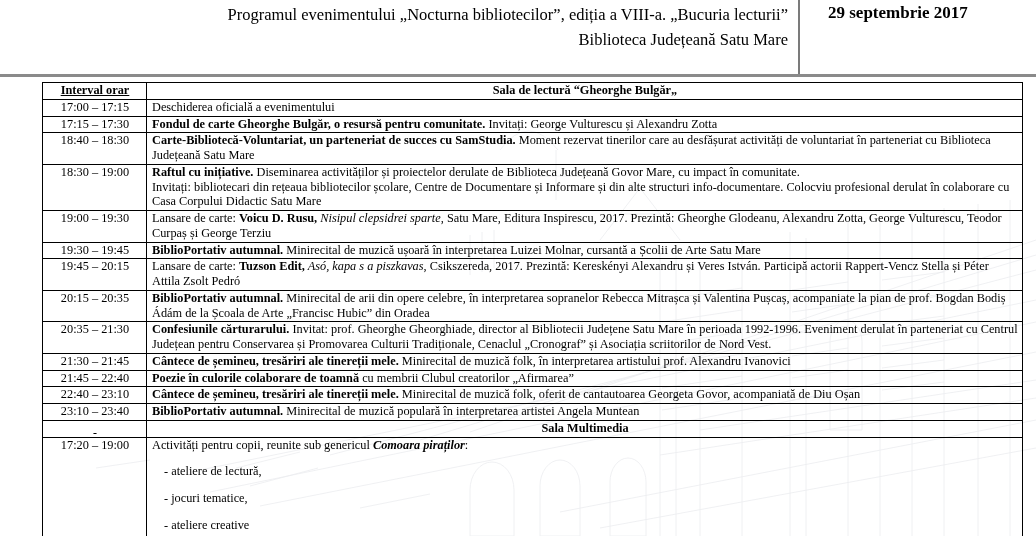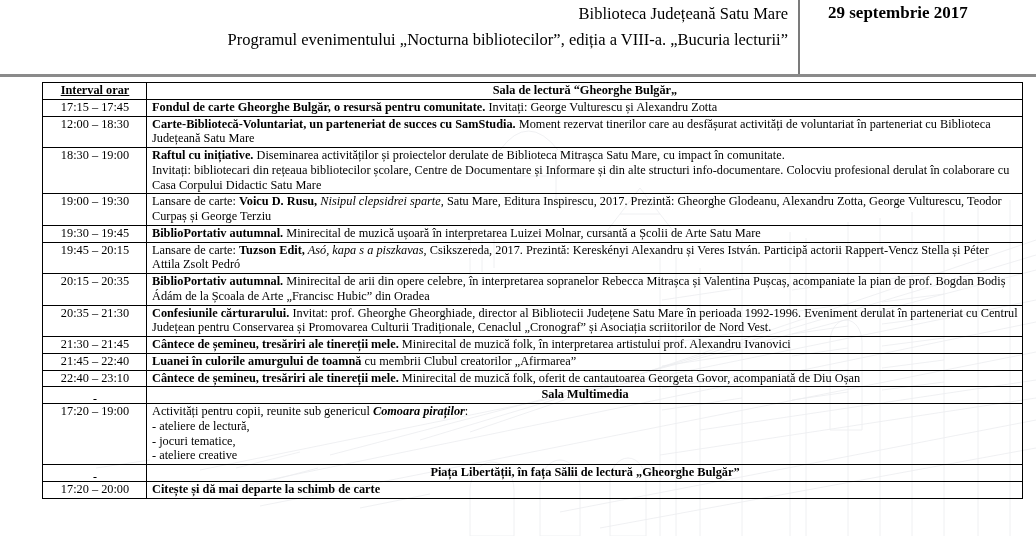--- a/index.html
+++ b/index.html
@@ -132,21 +132,21 @@
   }
   td.desc b, .b { font-weight: bold; font-family: Liberation Serif, serif; }
   td.desc i, .i { font-style: italic; }
   .bi { font-weight: bold; font-style: italic; font-family: Liberation Serif, serif; }
 
   ul.sub {
     margin: 0;
     padding: 0;
     list-style: none;
   }
-  ul.sub li { margin: 0; padding: 0; }
+  ul.sub li { margin: 12px; padding: 0; }
 </style>
 </head>
 <body>
 
 <svg id="watermark" viewBox="0 0 1036 536" xmlns="http://www.w3.org/2000/svg" aria-hidden="true">
   <g stroke="#b9bcc6" stroke-width="0.8" fill="none" opacity="0.9">
 
     <path d="M200 470 L1036 300"></path>
     <path d="M210 492 L1036 322"></path>
     <path d="M260 506 L1036 352"></path>
@@ -205,56 +205,62 @@
       <path d="M250 486 L318 468"></path>
     <path d="M360 508 L430 494"></path>
     <path d="M96 468 L150 460"></path>
     <path d="M700 430 L1036 380"></path>
     <path d="M660 455 L1036 398"></path>
   </g>
 </svg>
 
 <div id="doc-header">
   <div id="header-left">
+    <div id="header-line2">Programul evenimentului „Nocturna bibliotecilor”, ediția a VIII-a. „Bucuria lecturii”</div>
     <div id="header-line1">Biblioteca Județeană Satu Mare</div>
-    <div id="header-line2">Programul evenimentului „Nocturna bibliotecilor”, ediția a VIII-a. „Bucuria lecturii”</div>
   </div>
   <div id="header-right">
     <div id="header-date">29 septembrie 2017</div>
   </div>
 </div>
 <div id="header-rule"></div>
 
 <div id="schedule-wrap">
   <table class="schedule">
     <colgroup>
         <col class="c-time">
         <col class="c-desc">
       </colgroup>
     <tbody id="schedule-body">
         <tr>
           <td class="colhead">Interval orar</td>
           <td class="section">Sala de lectură “Gheorghe Bulgăr„</td>
         </tr>
         <tr>
-          <td class="time">17:15 – 17:45</td>
+          <td class="time">17:00 – 17:15</td>
+          <td class="desc">
+            <div><span>Deschiderea oficială a evenimentului</span></div>
+          </td>
+        </tr>
+        <tr>
+          <td class="time">17:15 – 17:30</td>
           <td class="desc">
             <div><span class="b">Fondul de carte Gheorghe Bulgăr, o resursă pentru comunitate.</span><span> Invitați: George Vulturescu și Alexandru Zotta</span></div>
           </td>
         </tr>
         <tr>
-          <td class="time">12:00 – 18:30</td>
+          <td class="time">18:40 – 18:30</td>
           <td class="desc">
             <div><span class="b">Carte-Bibliotecă-Voluntariat, un parteneriat de succes cu SamStudia.</span><span> Moment rezervat tinerilor care au desfășurat activități de voluntariat în parteneriat cu Biblioteca Județeană Satu Mare</span></div>
           </td>
         </tr>
         <tr>
           <td class="time">18:30 – 19:00</td>
           <td class="desc">
-            <div><span class="b">Raftul cu inițiative.</span><span> Diseminarea activităților și proiectelor derulate de Biblioteca Mitrașca Satu Mare, cu impact în comunitate.</span></div>
+            <div><span class="b">Raftul cu inițiative.</span><span> Diseminarea activităților și proiectelor derulate de Biblioteca Județeană Govor Mare, cu impact în comunitate.</span></div>
             <div>Invitați: bibliotecari din rețeaua bibliotecilor școlare, Centre de Documentare și Informare și din alte structuri info-documentare. Colocviu profesional derulat în colaborare cu Casa Corpului Didactic Satu Mare</div>
           </td>
         </tr>
         <tr>
           <td class="time">19:00 – 19:30</td>
           <td class="desc">
             <div><span>Lansare de carte: </span><span class="b">Voicu D. Rusu,</span><span class="i"> Nisipul clepsidrei sparte</span><span>, Satu Mare, Editura Inspirescu, 2017. Prezintă: Gheorghe Glodeanu, Alexandru Zotta, George Vulturescu, Teodor Curpaș și George Terziu</span></div>
           </td>
         </tr>
         <tr>
@@ -283,27 +289,33 @@
         </tr>
         <tr>
           <td class="time">21:30 – 21:45</td>
           <td class="desc">
             <div><span class="b">Cântece de șemineu, tresăriri ale tinereții mele.</span><span> Minirecital de muzică folk, în interpretarea artistului prof. Alexandru Ivanovici</span></div>
           </td>
         </tr>
         <tr>
           <td class="time">21:45 – 22:40</td>
           <td class="desc">
-            <div><span class="b">Luanei în culorile amurgului de toamnă</span><span> cu membrii Clubul creatorilor „Afirmarea”</span></div>
+            <div><span class="b">Poezie în culorile colaborare de toamnă</span><span> cu membrii Clubul creatorilor „Afirmarea”</span></div>
           </td>
         </tr>
         <tr>
           <td class="time">22:40 – 23:10</td>
           <td class="desc">
             <div><span class="b">Cântece de șemineu, tresăriri ale tinereții mele.</span><span> Minirecital de muzică folk, oferit de cantautoarea Georgeta Govor, acompaniată de Diu Oșan</span></div>
+          </td>
+        </tr>
+        <tr>
+          <td class="time">23:10 – 23:40</td>
+          <td class="desc">
+            <div><span class="b">BiblioPortativ autumnal.</span><span> Minirecital de muzică populară în interpretarea artistei Angela Muntean</span></div>
           </td>
         </tr>
         <tr>
           <td class="colhead">&nbsp;</td>
           <td class="section">Sala Multimedia</td>
         </tr>
         <tr>
           <td class="time">17:20 – 19:00</td>
           <td class="desc">
             <div><span>Activități pentru copii, reunite sub genericul  </span><span class="bi">Comoara piraților</span><span>:</span></div>

